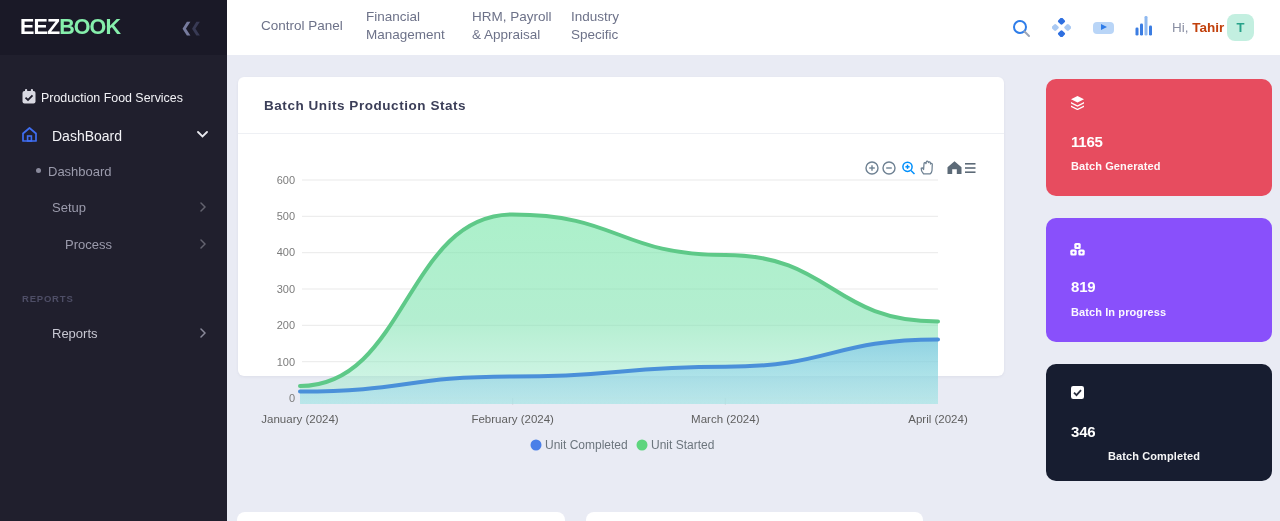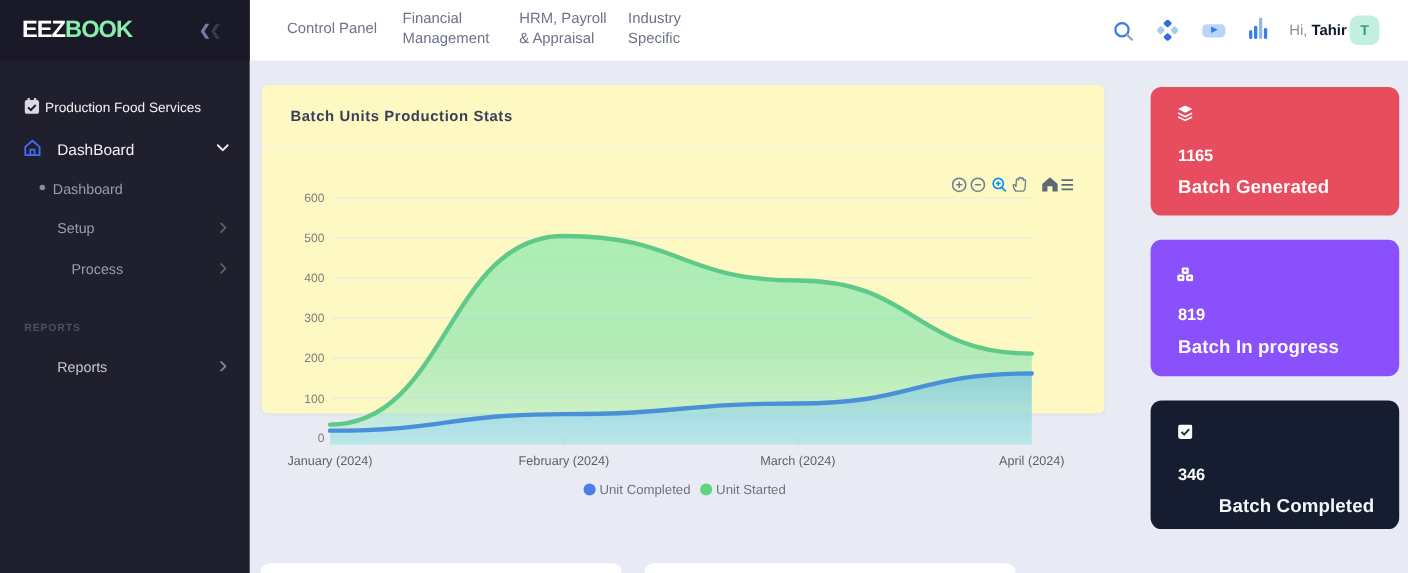--- a/index.html
+++ b/index.html
@@ -11,27 +11,27 @@
 #logo { position:absolute; left:20px; top:15px; font-size:21.5px; font-weight:bold; letter-spacing:-0.9px; color:#ffffff; }
 #logo span { color:#86efac; }
 #collapse { position:absolute; left:181px; top:20px; font-size:13px; color:#41435f; font-weight:bold; letter-spacing:-1.5px; }
 .sb-item { position:absolute; left:0; width:227px; color:#f2f2f6; font-size:13px; }
 .sb-sub { color:#9b9bac; font-size:13px; }
 #reports-label { position:absolute; left:22px; top:293px; color:#4e4e66; font-size:9.5px; font-weight:bold; letter-spacing:0.8px; }
 
 #topbar { position:absolute; left:227px; top:0; width:1053px; height:55px; background:#ffffff; z-index:4; }
 .nav-item { position:absolute; top:0; height:55px; display:flex; align-items:center; color:#6d7289; font-size:13.5px; font-weight:500; line-height:18px; transform:translateY(-2px); }
 
-#chartcard { position:absolute; left:238px; top:77px; width:766px; height:299px; background:#fef9c3; border-radius:6px; box-shadow:0 1px 3px rgba(30,30,60,0.06); }
+#chartcard { position:absolute; left:238px; top:77px; width:766px; height:299px; background:#ffffff; border-radius:6px; box-shadow:0 1px 3px rgba(30,30,60,0.06); }
 #charttitle { position:absolute; left:26px; top:21px; font-size:13.5px; font-weight:600; color:#3b3e58; letter-spacing:0.55px; }
 #chartdivider { position:absolute; left:0; top:56px; width:766px; height:1px; background:#eef0f4; }
 
 .rcard { position:absolute; left:1046px; width:226px; border-radius:10px; color:#fff; }
 .rcard .num { position:absolute; left:25px; font-size:15px; font-weight:bold; letter-spacing:-0.2px; line-height:1; }
-.rcard .lbl { position:absolute; left:25px; font-size:17px; font-weight:bold; line-height:1; color:rgba(255,255,255,0.96); letter-spacing:0.1px; }
+.rcard .lbl { position:absolute; left:25px; font-size:11px; font-weight:bold; line-height:1; color:rgba(255,255,255,0.96); letter-spacing:0.1px; }
 
 .bcard { position:absolute; top:512px; height:20px; background:#fff; border-radius:8px; }
 </style>
 </head>
 <body>
 
 <div class="abs" style="left:227px;top:55px;width:1053px;height:466px;background:#e9ebf4;"></div>
 
 <div id="sidebar">
   <div id="sbhead"></div>
@@ -100,21 +100,21 @@
 
   <div class="abs" style="left:1093px;top:21.5px;width:21px;height:12.5px;background:#b9d5f7;border-radius:4px;"></div>
   <div class="abs" style="left:1100.5px;top:24px;width:0;height:0;border-left:6.5px solid #2f7ce8;border-top:3.8px solid transparent;border-bottom:3.8px solid transparent;"></div>
 
   <svg class="abs" style="left:1134px;top:16px;" width="19" height="20" viewBox="0 0 19 20">
     <rect x="1.5" y="11.5" width="3" height="8" rx="1.3" fill="#3b7de2"></rect>
     <rect x="6" y="7.5" width="3" height="12" rx="1.3" fill="#3b7de2"></rect>
     <rect x="10.5" y="0" width="3" height="19.5" rx="1.3" fill="#8fb9f0"></rect>
     <rect x="15" y="9.5" width="3" height="10" rx="1.3" fill="#3b7de2"></rect>
   </svg>
-  <div class="abs" style="left:1172px;top:20px;font-size:13.5px;color:#8a8fa3;">Hi, <b style="color:#0f172a;">Tahir</b></div>
+  <div class="abs" style="left:1172px;top:20px;font-size:13.5px;color:#8a8fa3;">Hi, <b style="color:#c2410c;">Tahir</b></div>
   <div class="abs" style="left:1227px;top:14px;width:27px;height:27px;border-radius:8px;background:#c3efe0;color:#27a289;font-weight:bold;font-size:13px;text-align:center;line-height:27px;">T</div>
 </div>
 
 <div id="chartcard">
   <div id="charttitle">Batch Units Production Stats</div>
   <div id="chartdivider"></div>
 
   <svg class="abs" style="left:626px;top:82px;" width="112" height="18" viewBox="0 0 112 18">
     <g stroke="#6e8192" fill="none" stroke-width="1.4">
       <circle cx="8" cy="9" r="6"></circle>

